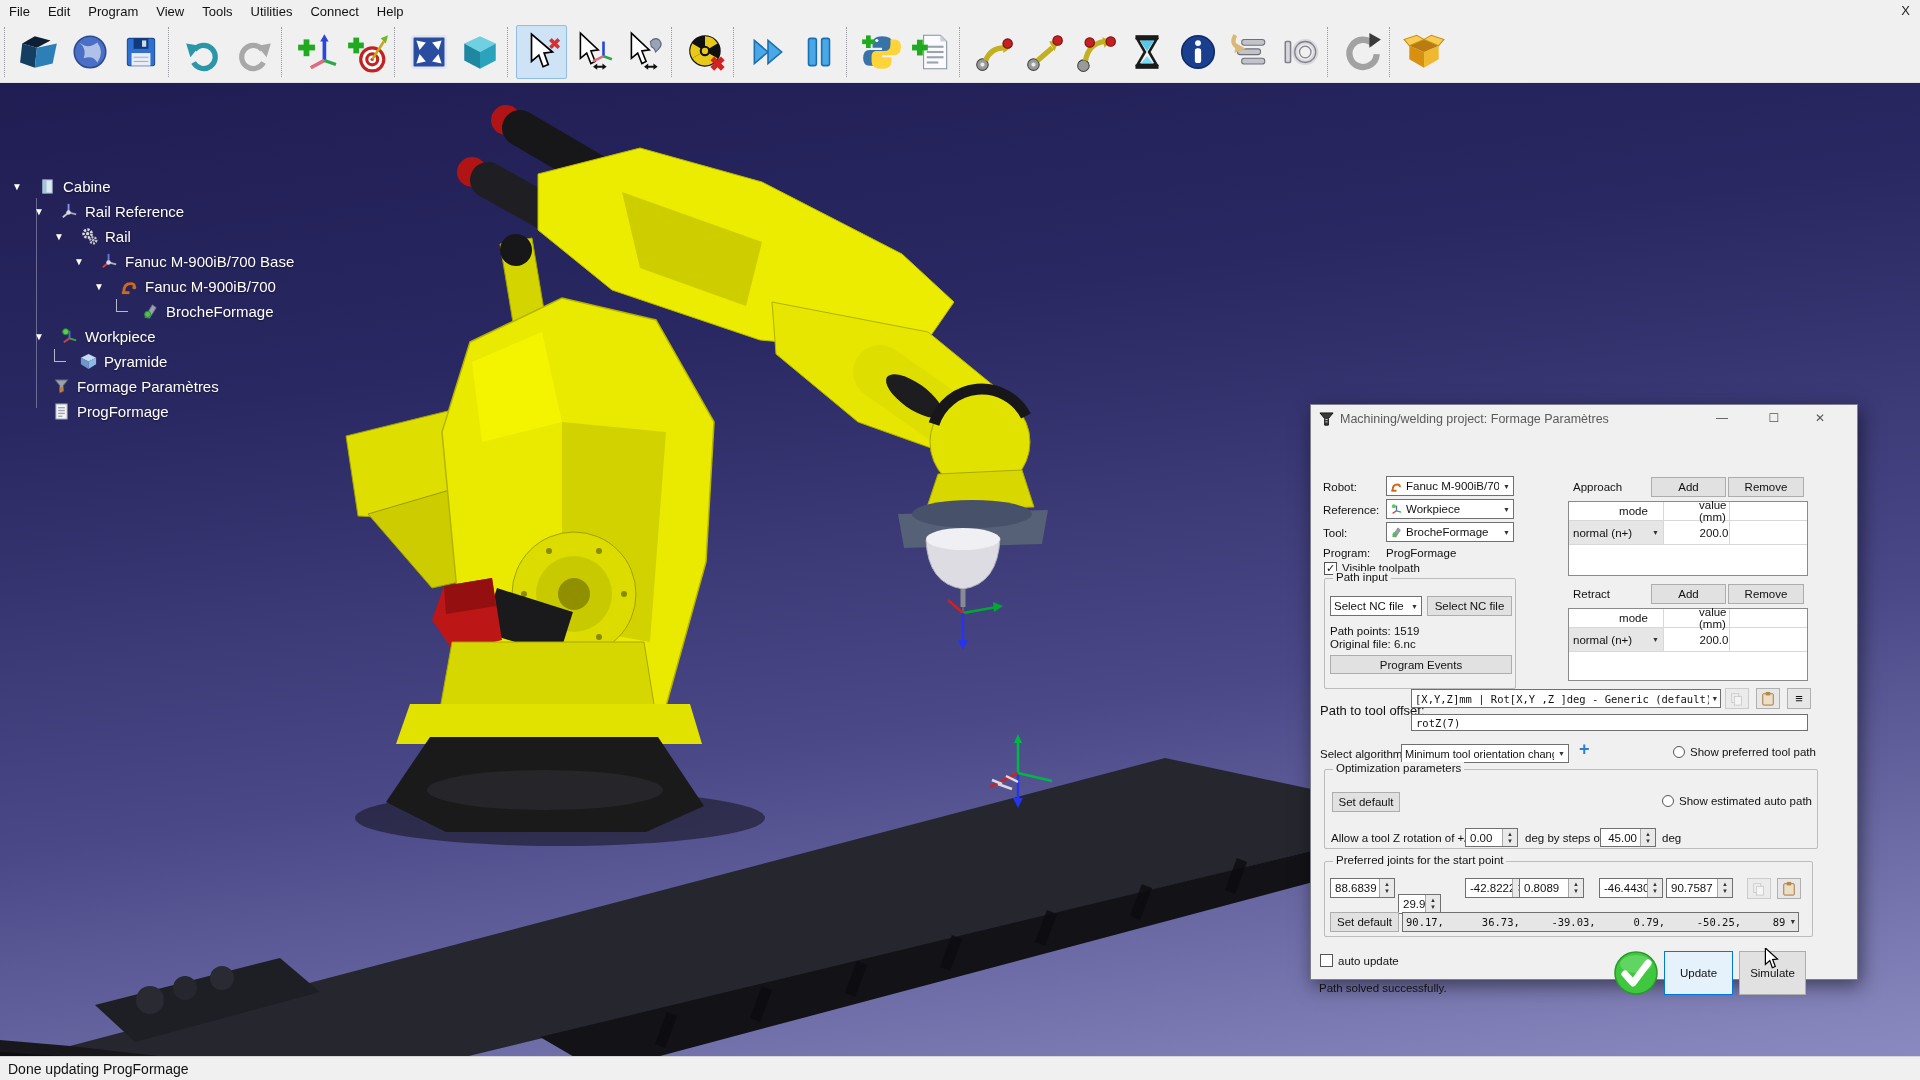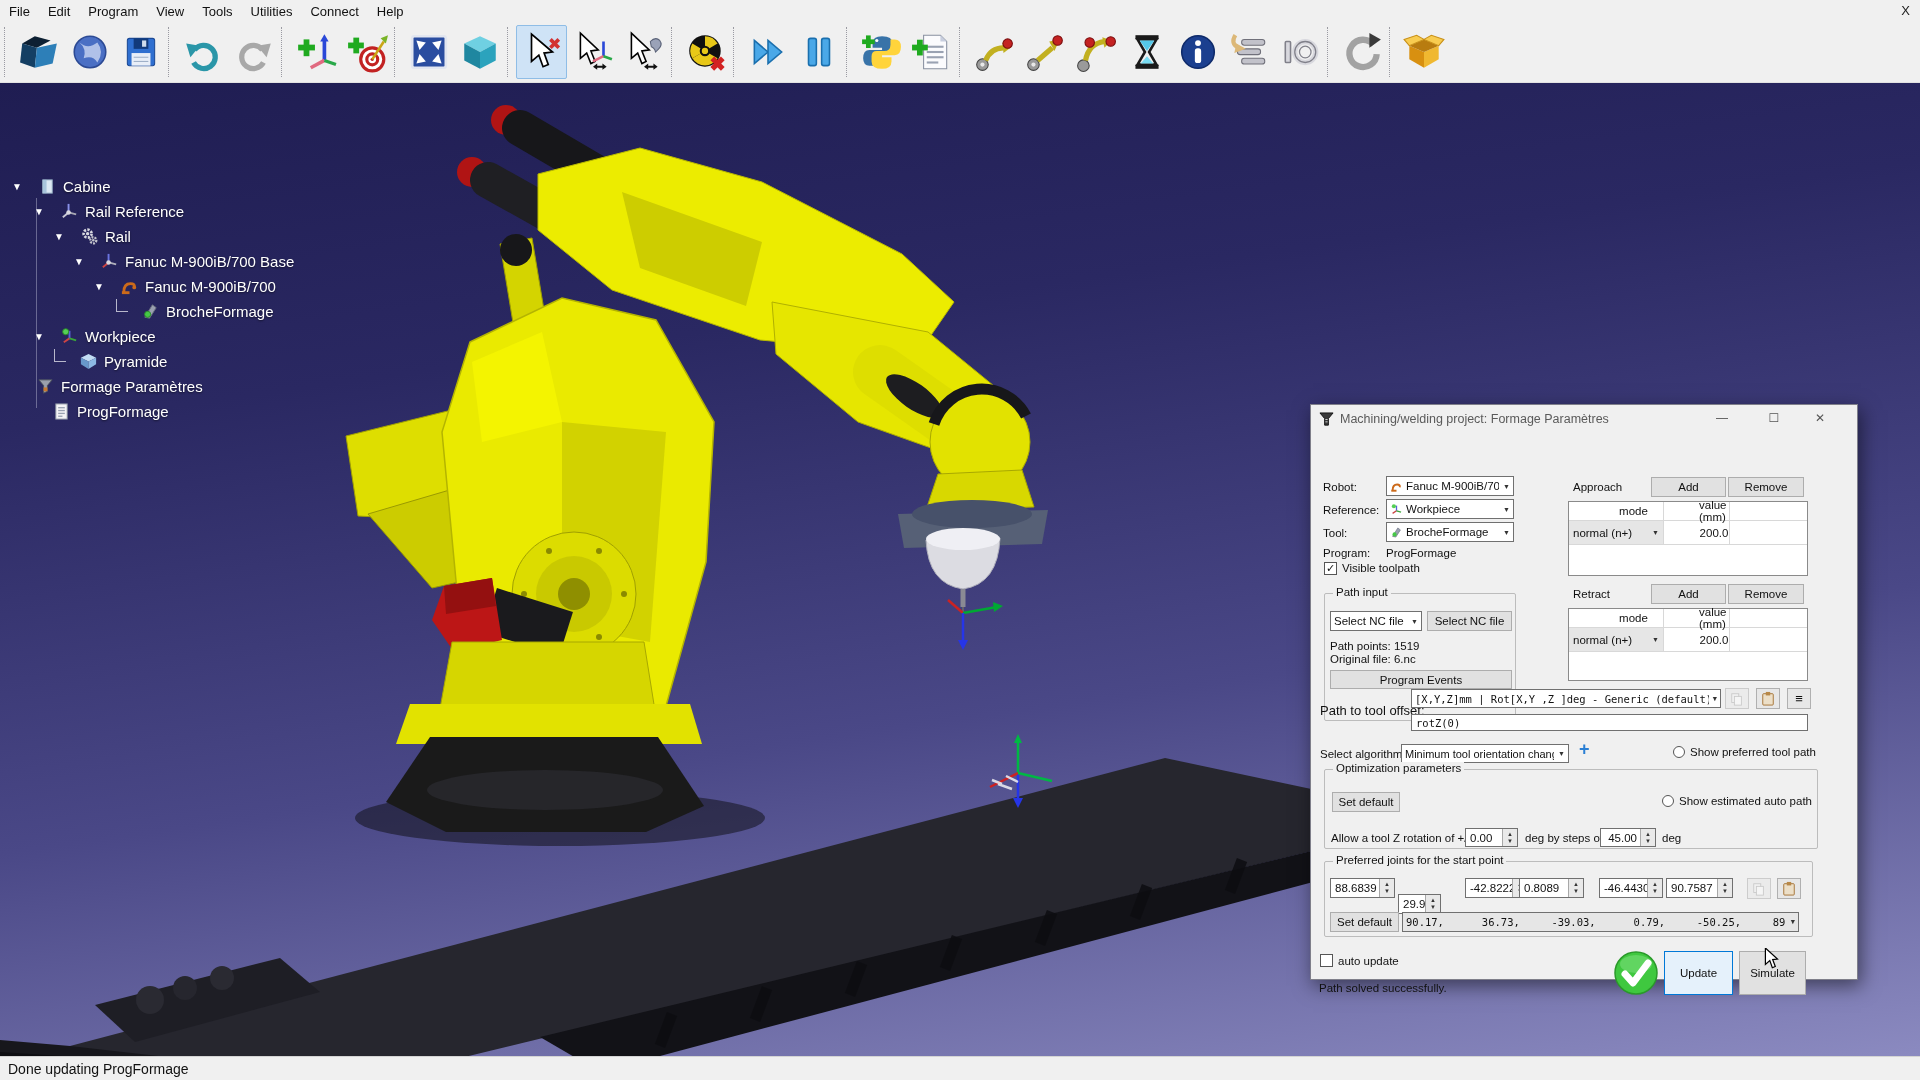--- a/index.html
+++ b/index.html
@@ -503,21 +503,21 @@
       <span class="lcon"></span>
       <span class="ticon">
           <svg viewBox="0 0 20 20">
             <polygon points="10,2 18,6 10,10 2,6" fill="#c2dcf4"></polygon>
             <polygon points="2,6 10,10 10,18 2,13" fill="#6898cc"></polygon>
             <polygon points="10,10 18,6 18,13 10,18" fill="#8cb8e4"></polygon>
           </svg>
         </span>
       <span class="tlabel">Pyramide</span>
     </div>
-    <div class="trow" style="padding-left:36px">
+    <div class="trow" style="padding-left:52px">
       <span class="ticon">
           <svg viewBox="0 0 20 20">
             <polygon points="3,3 17,3 12,9 12,15 8,17 8,9" fill="#9aa0ac" stroke="#4a505c"></polygon>
             <rect x="8" y="11" width="4" height="4" fill="#c87830"></rect>
           </svg>
         </span>
       <span class="tlabel">Formage Paramètres</span>
     </div>
     <div class="trow" style="padding-left:52px">
       <span class="ticon">
@@ -575,21 +575,21 @@
           <circle cx="7" cy="13" r="3.2" fill="#46c846"></circle>
         </svg>
       <span class="txt">BrocheFormage</span>
         <span class="caret">▼</span>
     </div>
     <span class="lab" style="left:12px;top:114px">Program:</span>
     <span class="lab" style="left:75px;top:114px">ProgFormage</span>
     <div class="chk" style="left:13px;top:129px">✓</div>
     <span class="lab" style="left:31px;top:129px">Visible toolpath</span>
 
-    <div class="gbox" style="left:13px;top:160px;width:192px;height:128px">
+    <div class="gbox" style="left:13px;top:145px;width:192px;height:111px">
       <span class="gtitle">Path input</span>
       <div class="dd" style="left:5px;top:17px;width:92px">
         <span class="txt">Select NC file</span>
           <span class="caret">▼</span>
       </div>
       <div class="btn" style="left:102px;top:17px;width:85px;height:20px">
         <span>Select NC file</span>
       </div>
       <span class="lab" style="left:5px;top:46px">Path points: 1519</span>
       <span class="lab" style="left:5px;top:59px">Original file: 6.nc</span>
@@ -658,21 +658,21 @@
     <div class="iconbtn" style="left:445px;top:255px">
       <svg width="14" height="15" viewBox="0 0 16 17">
           <rect x="2" y="3" width="12" height="13" rx="1" fill="#ecdfc8" stroke="#a06a28"></rect>
           <rect x="5.5" y="1" width="5" height="4" fill="#b88848"></rect>
         </svg>
     </div>
     <div class="iconbtn" style="left:476px;top:255px;font-weight:bold;font-size:13px">
         <span>≡</span>
       </div>
     <div class="inputbox mono" style="left:100px;top:281px;width:397px;height:17px;font-size:10.5px">
-      <span>rotZ(0)</span>
+      <span>rotZ(7)</span>
     </div>
 
     <span class="lab" style="left:9px;top:315px">Select algorithm:</span>
     <div class="dd" style="left:90px;top:311px;width:168px;height:19px;font-size:11px">
       <span class="txt">Minimum tool orientation change</span>
         <span class="caret">▼</span>
     </div>
     <span class="lab" style="left:268px;top:306px;color:#2a7fd4;font-size:18px;font-weight:bold">+</span>
     <span class="lab" style="left:362px;top:313px"><span class="radio"></span><span>Show preferred tool path</span></span>
 

